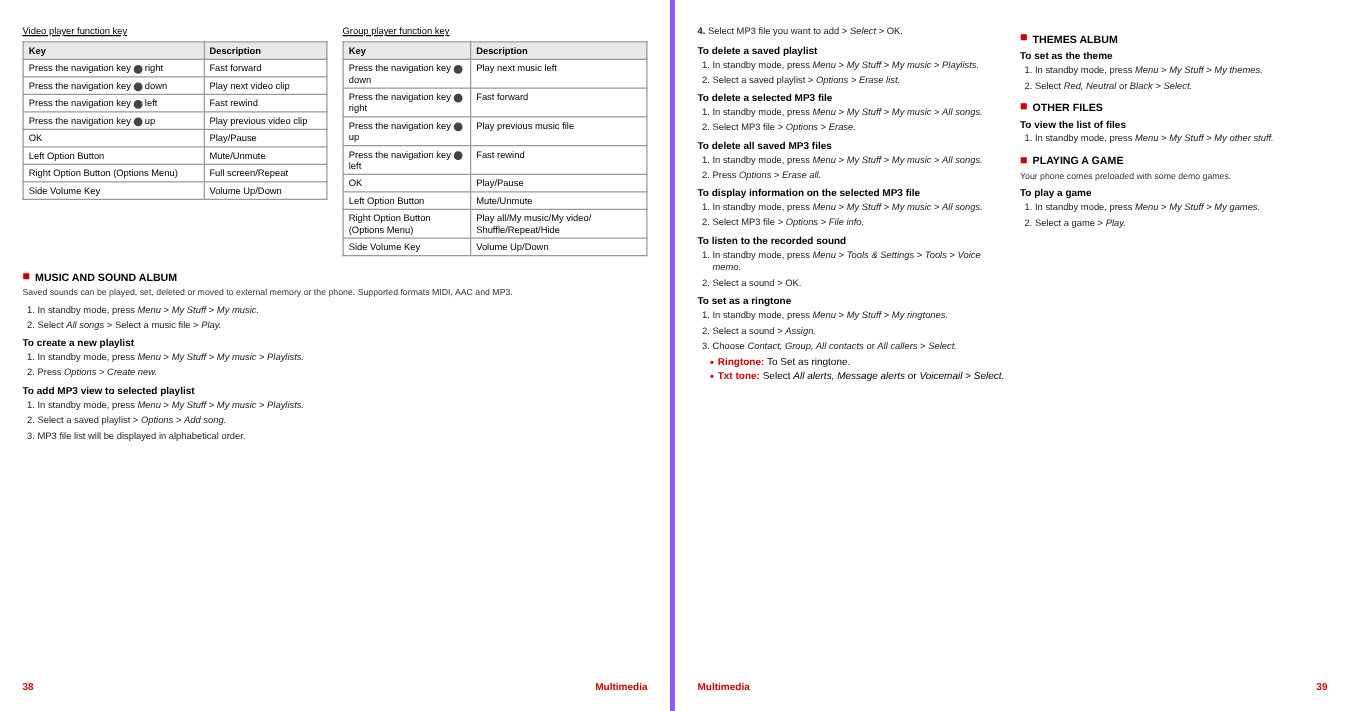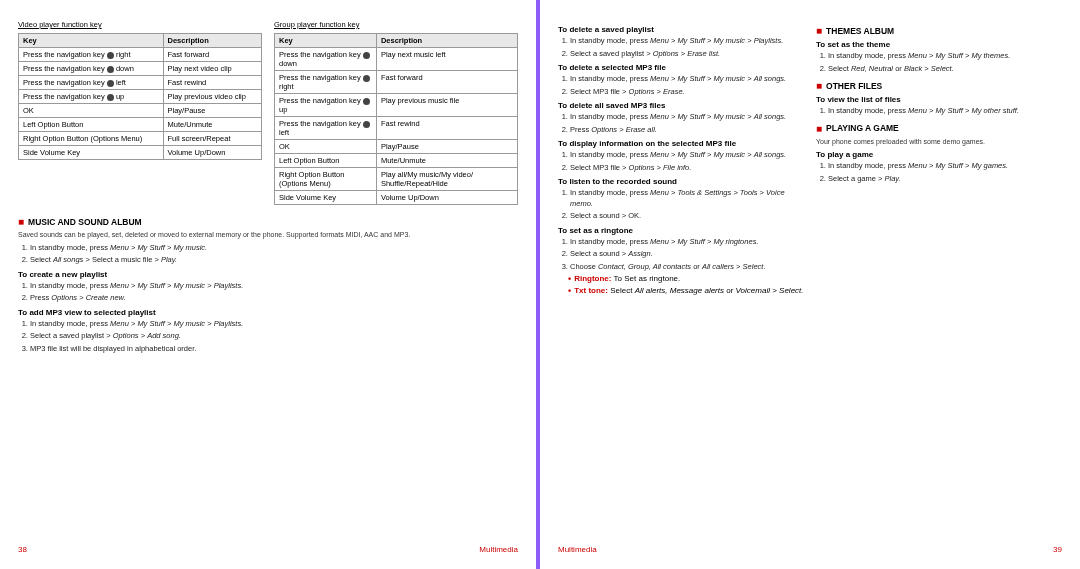--- a/index.html
+++ b/index.html
@@ -115,21 +115,21 @@
     }
     .footer-bar {
       display: flex;
       justify-content: space-between;
       margin-top: auto;
       padding-top: 6px;
     }
     .footer-text {
       font-size: 8px;
       color: #c00;
-      font-weight: normal;
+      font-weight: bold;
     }
     .bullet-item {
       display: flex;
       gap: 3px;
       margin: 1px 0;
     }
     .bullet-item .dot {
       color: #c00;
       font-weight: bold;
       font-size: 9px;
@@ -266,20 +266,21 @@
     <div class="footer-bar">
       <span class="footer-text">38</span>
       <span class="footer-text">Multimedia</span>
     </div>
   </div>
 
   <div class="right-page">
     <div class="right-inner">
 
       <div class="right-col">
+        <p><span style="font-size:7.5px"><strong>4.</strong> Select MP3 file you want to add &gt; <em>Select</em> &gt; OK.</span></p>
 
         <div class="subsection-title" style="margin-top:5px">To delete a saved playlist</div>
         <ol>
           <li>In standby mode, press <em>Menu</em> &gt; <em>My Stuff</em> &gt; <em>My music</em> &gt; <em>Playlists.</em></li>
           <li>Select a saved playlist &gt; <em>Options</em> &gt; <em>Erase list.</em></li>
         </ol>
 
         <div class="subsection-title">To delete a selected MP3 file</div>
         <ol>
           <li>In standby mode, press <em>Menu</em> &gt; <em>My Stuff</em> &gt; <em>My music</em> &gt; <em>All songs.</em></li>

